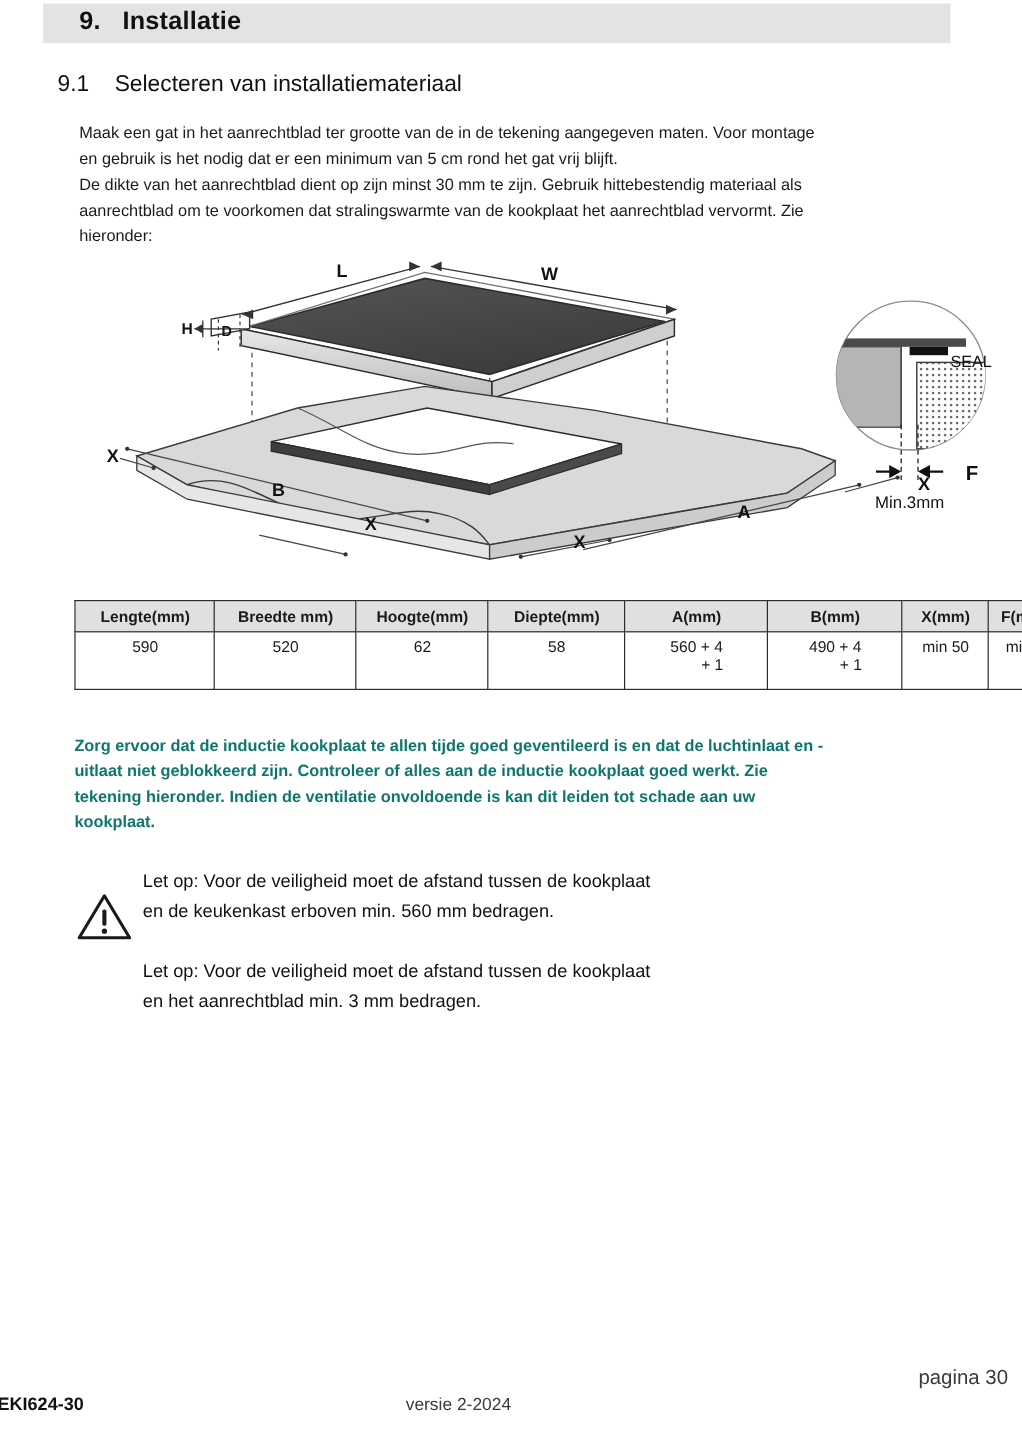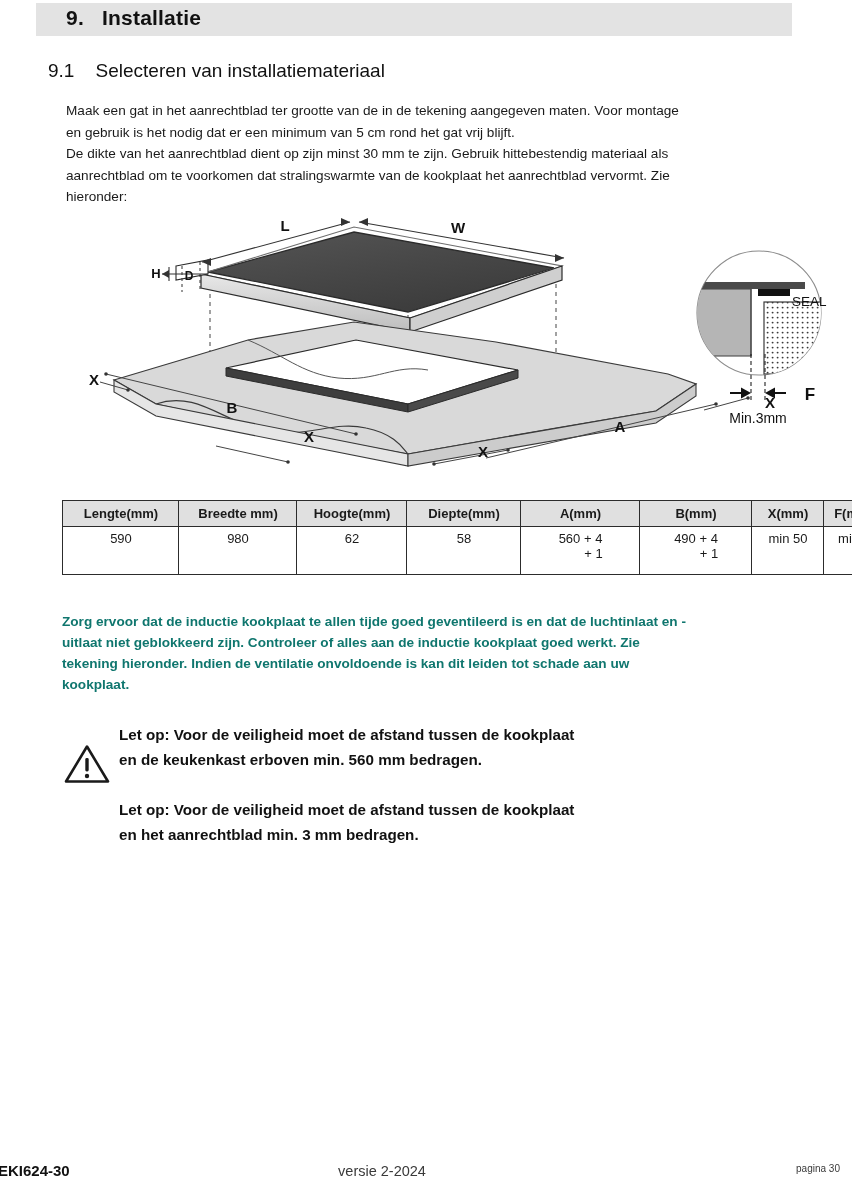--- a/index.html
+++ b/index.html
@@ -125,21 +125,21 @@
     width: 48px;
     height: 44px;
   }
   .warn-text {
     position: absolute;
     left: 119px;
     top: 722px;
     width: 640px;
     font-size: 15.2px;
     line-height: 25px;
-    font-weight: bold;
+    font-weight: normal;
     color: #111;
   }
   .warn-text p { margin: 0; }
   .warn-text p + p { margin-top: 25px; }
   .warn-text .ln { display: block; }
 
   
   .footer-left {
     position: absolute;
     left: -2px;
@@ -154,22 +154,22 @@
     left: 0;
     top: 1163px;
     width: 764px;
     text-align: center;
     font-size: 14.5px;
     color: #3a3a3a;
   }
   .footer-right {
     position: absolute;
     right: 12px;
-    top: 1163px;
-    font-size: 10px;
+    top: 1138px;
+    font-size: 17px;
     color: #3a3a3a;
     white-space: nowrap;
   }
 </style>
 </head>
 <body>
 
 <div class="page">
 
   <div class="chapter-band"></div>
@@ -354,21 +354,21 @@
         <th>Diepte(mm)</th>
         <th>A(mm)</th>
         <th>B(mm)</th>
         <th>X(mm)</th>
         <th>F(mm)</th>
       </tr>
     </thead>
     <tbody>
       <tr>
         <td>590</td>
-        <td>980</td>
+        <td>520</td>
         <td>62</td>
         <td>58</td>
         <td>
           <span class="val-main">560 + 4</span>
           <span class="val-sub">+ 1</span>
         </td>
         <td>
           <span class="val-main">490 + 4</span>
           <span class="val-sub">+ 1</span>
         </td>

